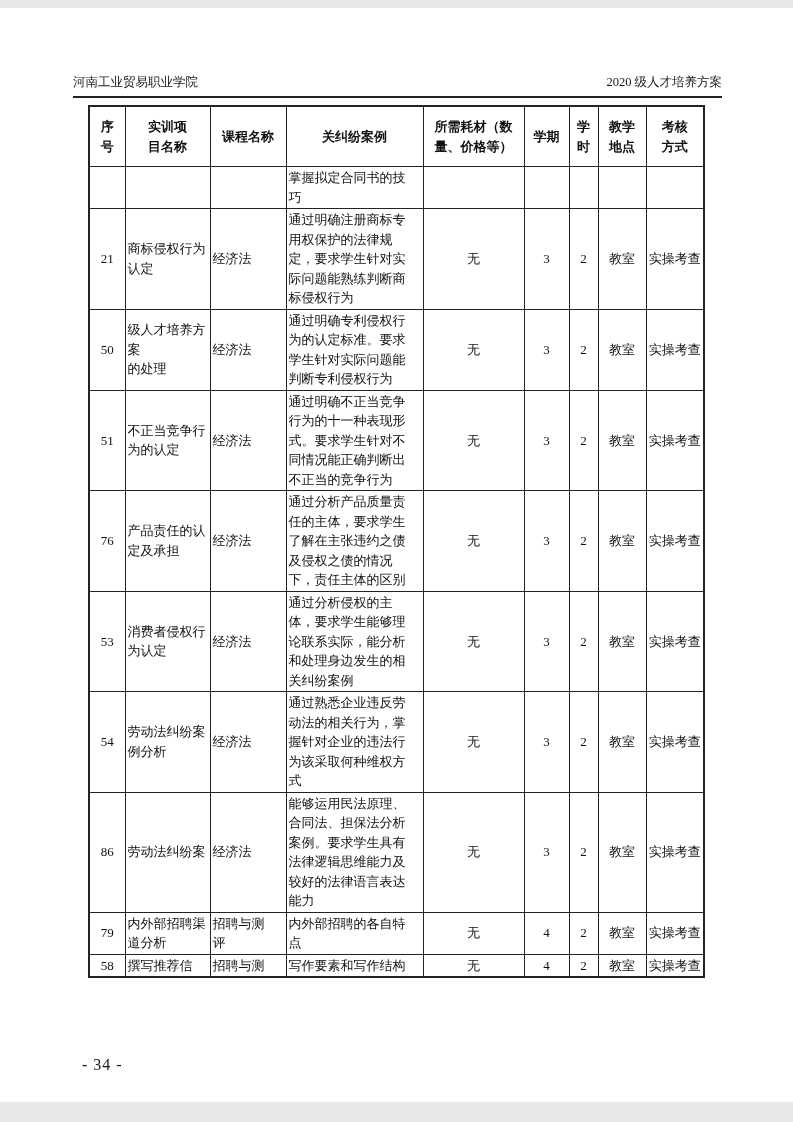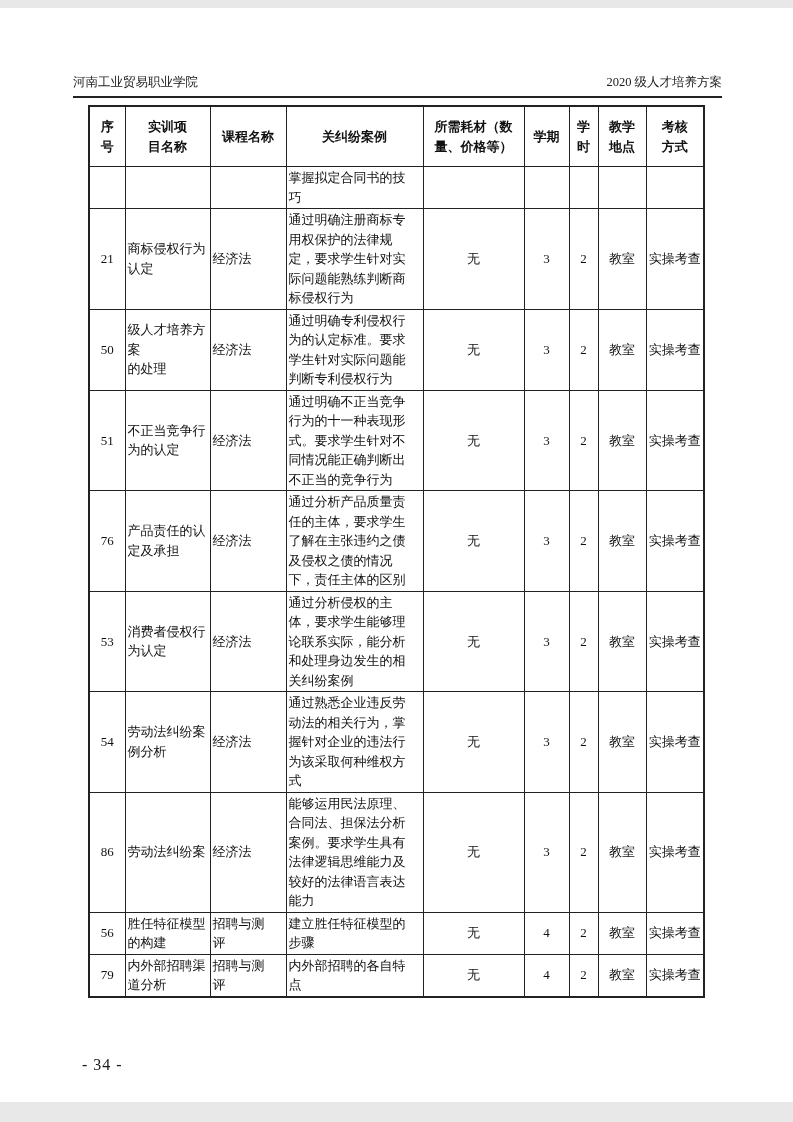--- a/index.html
+++ b/index.html
@@ -229,45 +229,42 @@
 法律逻辑思维能力及
 较好的法律语言表达
 能力</td>
           <td class="col-materials">无</td>
           <td class="col-semester">3</td>
           <td class="col-hours">2</td>
           <td class="col-location">教室</td>
           <td class="col-assessment">实操考查</td>
         </tr>
         <tr>
-          <td class="col-no">56</td>
-          <td class="col-project">胜任特征模型
-的构建</td>
-          <td class="col-course">招聘与测
-评</td>
-          <td class="col-objective">建立胜任特征模型的
-步骤</td>
-          <td class="col-materials">无</td>
-          <td class="col-semester">4</td>
-          <td class="col-hours">2</td>
-          <td class="col-location">教室</td>
-          <td class="col-assessment">实操考查</td>
-        </tr>
-        <tr>
           <td class="col-no">79</td>
           <td class="col-project">内外部招聘渠
 道分析</td>
           <td class="col-course">招聘与测
 评</td>
           <td class="col-objective">内外部招聘的各自特
 点</td>
           <td class="col-materials">无</td>
           <td class="col-semester">4</td>
           <td class="col-hours">2</td>
           <td class="col-location">教室</td>
           <td class="col-assessment">实操考查</td>
         </tr>
+        <tr>
+          <td class="col-no">58</td>
+          <td class="col-project">撰写推荐信</td>
+          <td class="col-course">招聘与测</td>
+          <td class="col-objective">写作要素和写作结构</td>
+          <td class="col-materials">无</td>
+          <td class="col-semester">4</td>
+          <td class="col-hours">2</td>
+          <td class="col-location">教室</td>
+          <td class="col-assessment">实操考查</td>
+        </tr>
       </tbody>
   </table>
 
   <div class="page-number">- 34 -</div>
 
 </div>
 
 </body></html>

